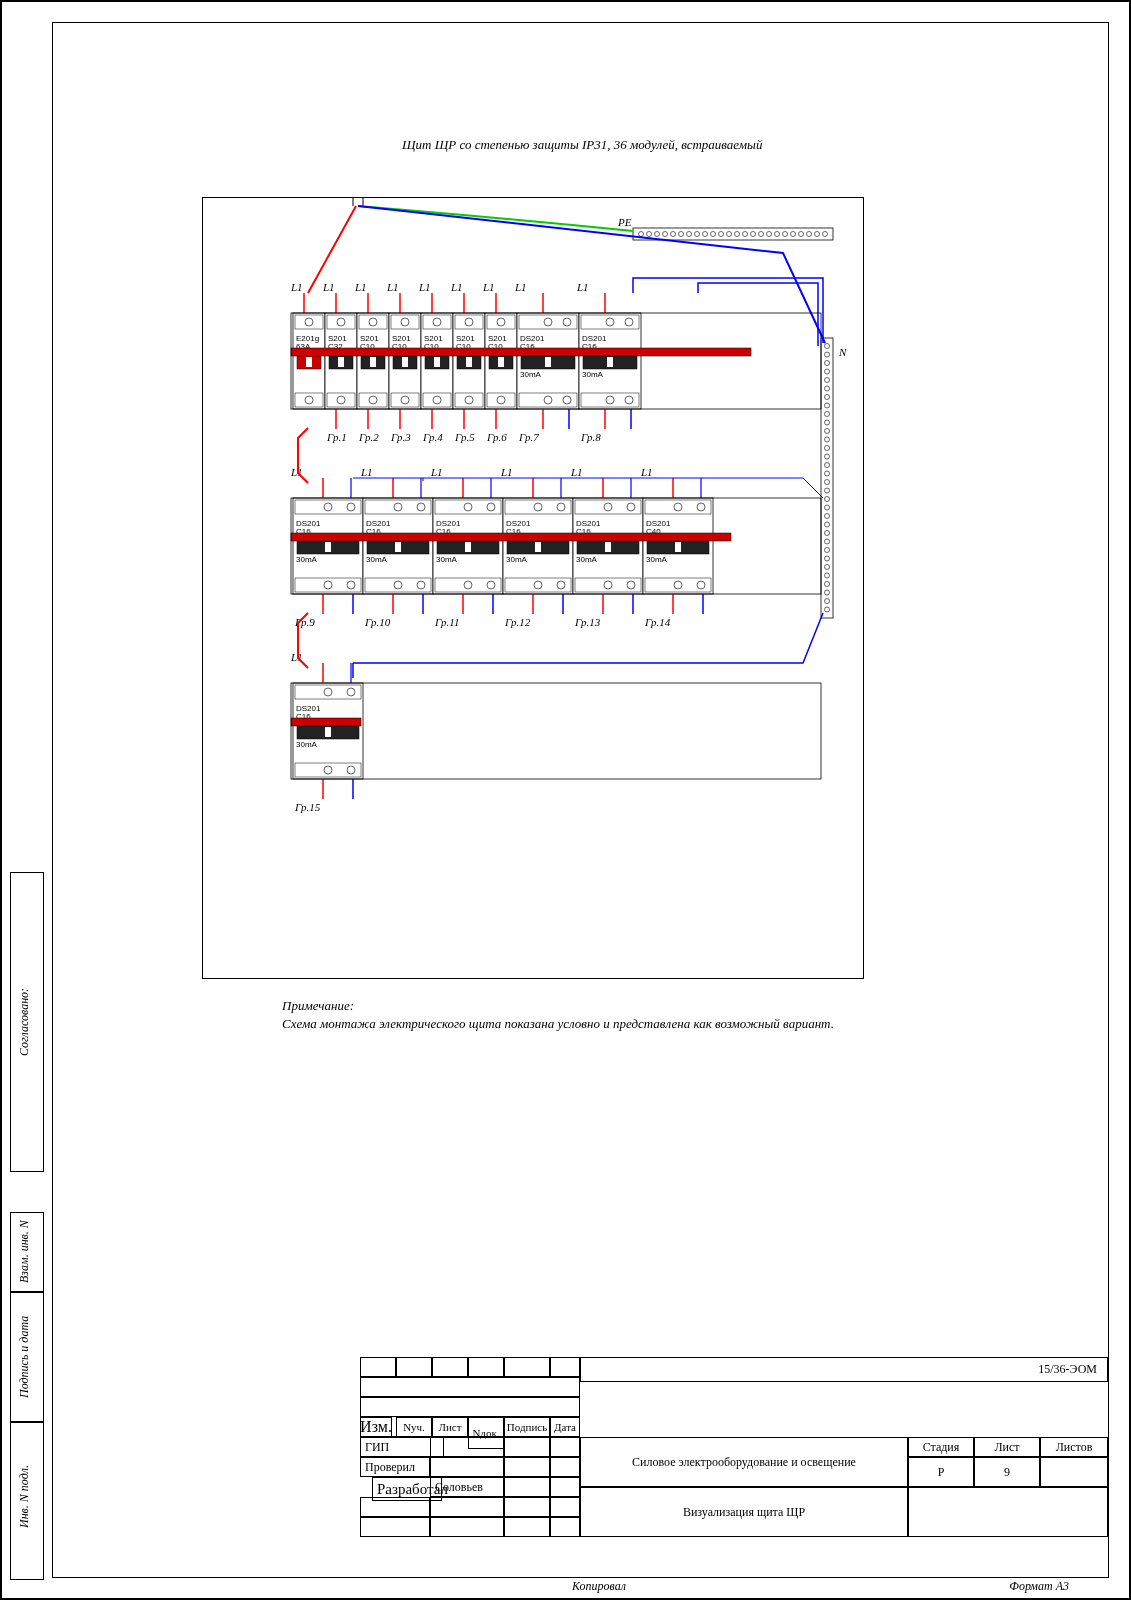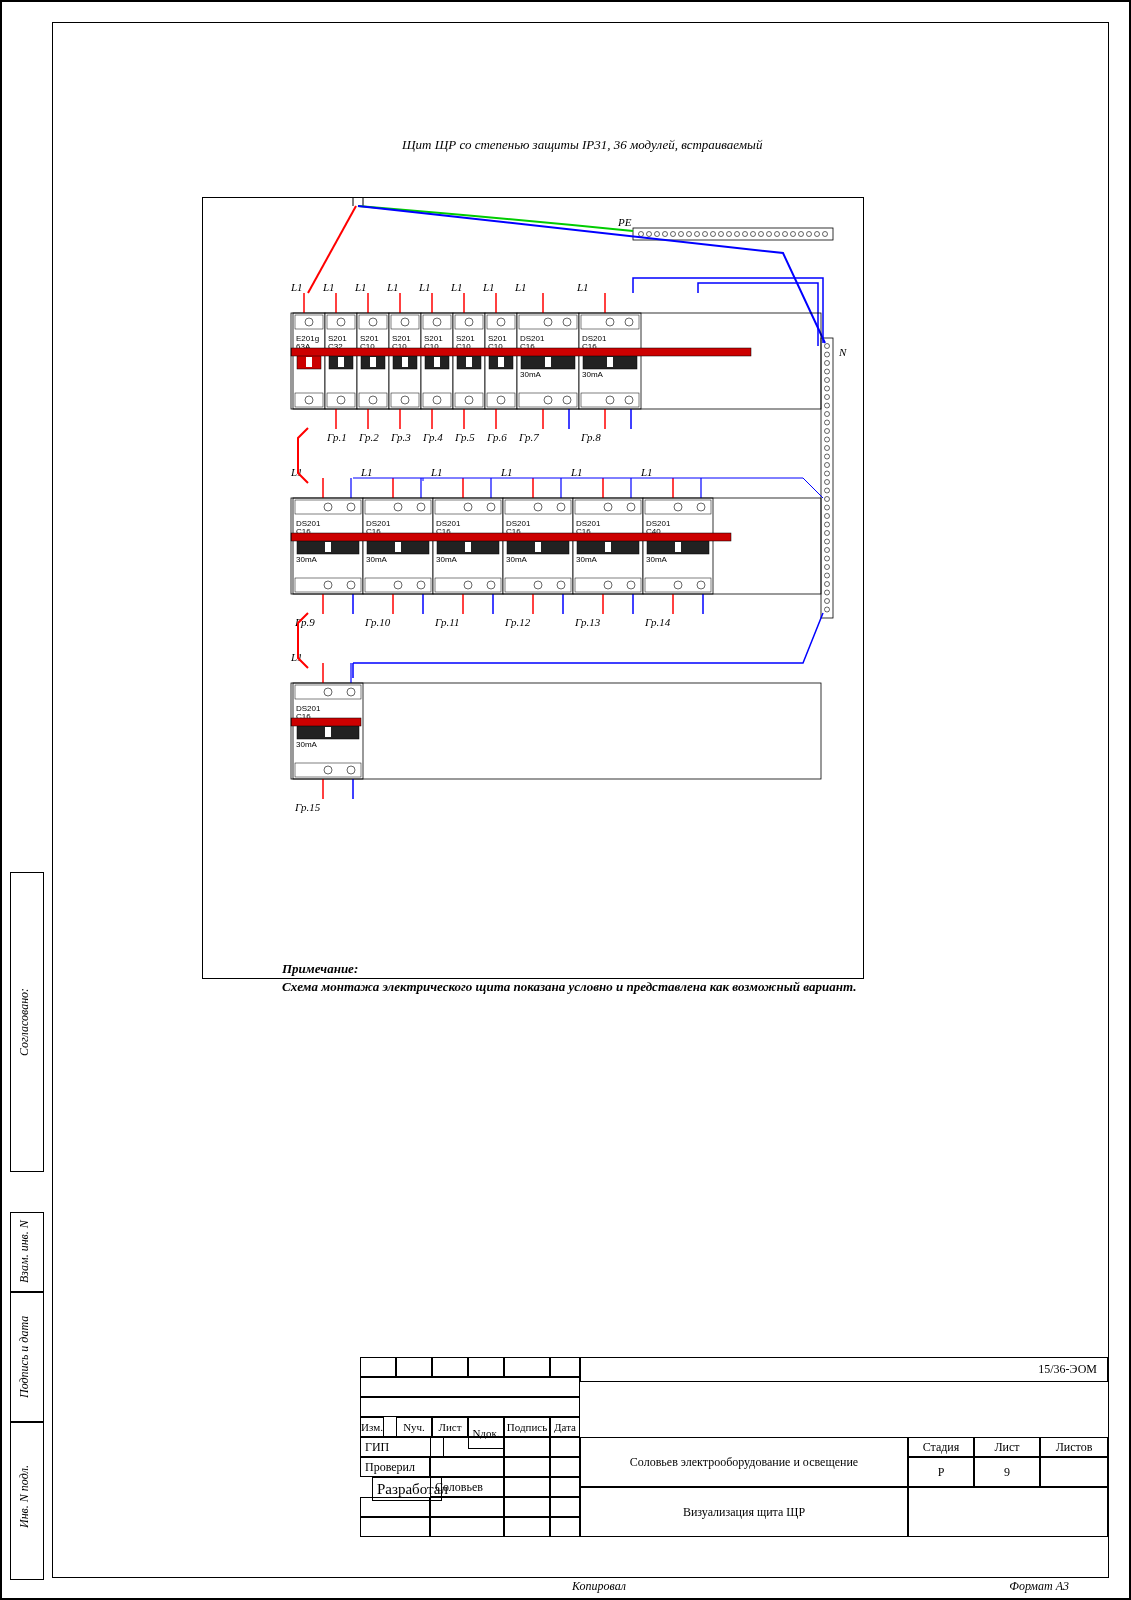--- a/index.html
+++ b/index.html
@@ -2,21 +2,21 @@
 <html><head>
 <meta charset="utf-8">
 <style>
 body { margin: 0; background: #fff; font-family: 'Comic Sans MS', cursive; }
 .sheet { position: relative; width: 1131px; height: 1600px; border: 2px solid #000; box-sizing: border-box; }
 .inner { position: absolute; left: 50px; top: 20px; right: 20px; bottom: 20px; border: 1px solid #000; }
 .side-label { position: absolute; left: 15px; writing-mode: vertical-rl; transform: rotate(180deg); font-size: 12px; font-style: italic; text-align: center; }
 .side-box { position: absolute; left: 8px; width: 34px; border: 1px solid #000; box-sizing: border-box; }
 .title-desc { position: absolute; left: 400px; top: 135px; font-size: 13px; font-style: italic; }
 .panel { position: absolute; left: 200px; top: 195px; width: 660px; height: 780px; border: 1px solid #000; }
-.note { position: absolute; left: 280px; top: 958px; font-size: 13px; font-style: italic; line-height: 1.4; font-weight: bold; }
+.note { position: absolute; left: 280px; top: 995px; font-size: 13px; font-style: italic; line-height: 1.4; }
 .titleblock { position: absolute; right: 21px; bottom: 21px; width: 748px; height: 220px; }
 .tb-cell { position: absolute; border: 1px solid #000; box-sizing: border-box; font-size: 12px; display: flex; align-items: center; justify-content: center; }
 .tb-left { text-align: left; padding-left: 4px; justify-content: flex-start; }
 .footer-text { position: absolute; bottom: 4px; font-size: 12px; font-style: italic; }
 svg { position: absolute; left: 0; top: 0; }
 .breaker-label { font-family: Arial, sans-serif; font-size: 8px; font-style: normal; }
 .wire-label { font-size: 11px; font-style: italic; }
 .grp-label { font-size: 11px; font-style: italic; }
 </style>
 </head>
@@ -413,21 +413,21 @@
 
     <div class="tb-cell" style="left:0;top:0;width:220px;height:80px"></div>
     <div class="tb-cell" style="left:0;top:0;width:36px;height:20px"></div>
     <div class="tb-cell" style="left:36px;top:0;width:36px;height:20px"></div>
     <div class="tb-cell" style="left:72px;top:0;width:36px;height:20px"></div>
     <div class="tb-cell" style="left:108px;top:0;width:36px;height:20px"></div>
     <div class="tb-cell" style="left:144px;top:0;width:46px;height:20px"></div>
     <div class="tb-cell" style="left:190px;top:0;width:30px;height:20px"></div>
     <div class="tb-cell" style="left:0;top:20px;width:220px;height:20px"></div>
     <div class="tb-cell" style="left:0;top:40px;width:220px;height:20px"></div>
-    <div class="tb-cell" style="left:0;top:60px;width:24px;height:20px;font-size:11px">Изм.</div>
+    <div class="tb-cell" style="left:0;top:60px;width:32px;height:20px;font-size:16px">Изм.</div>
     <div class="tb-cell" style="left:36px;top:60px;width:36px;height:20px;font-size:11px">Nуч.</div>
     <div class="tb-cell" style="left:72px;top:60px;width:36px;height:20px;font-size:11px">Лист</div>
     <div class="tb-cell" style="left:108px;top:60px;width:36px;height:32px;font-size:11px">Nдок.</div>
     <div class="tb-cell" style="left:144px;top:60px;width:46px;height:20px;font-size:11px">Подпись</div>
     <div class="tb-cell" style="left:190px;top:60px;width:30px;height:20px;font-size:11px">Дата</div>
 
     <div class="tb-cell tb-left" style="left:0;top:80px;width:84px;height:20px">ГИП</div>
     <div class="tb-cell" style="left:70px;top:80px;width:74px;height:20px"></div>
     <div class="tb-cell" style="left:144px;top:80px;width:46px;height:20px"></div>
     <div class="tb-cell" style="left:190px;top:80px;width:30px;height:20px"></div>
@@ -442,21 +442,21 @@
     <div class="tb-cell" style="left:0;top:140px;width:70px;height:20px"></div>
     <div class="tb-cell" style="left:70px;top:140px;width:74px;height:20px"></div>
     <div class="tb-cell" style="left:144px;top:140px;width:46px;height:20px"></div>
     <div class="tb-cell" style="left:190px;top:140px;width:30px;height:20px"></div>
     <div class="tb-cell" style="left:0;top:160px;width:70px;height:20px"></div>
     <div class="tb-cell" style="left:70px;top:160px;width:74px;height:20px"></div>
     <div class="tb-cell" style="left:144px;top:160px;width:46px;height:20px"></div>
     <div class="tb-cell" style="left:190px;top:160px;width:30px;height:20px"></div>
 
     <div class="tb-cell" style="left:220px;top:0;width:528px;height:25px;justify-content:flex-end;padding-right:10px">15/36-ЭОМ</div>
-    <div class="tb-cell" style="left:220px;top:80px;width:328px;height:50px;text-align:center">Соловьев электрооборудование и освещение</div>
+    <div class="tb-cell" style="left:220px;top:80px;width:328px;height:50px;text-align:center">Силовое электрооборудование и освещение</div>
     <div class="tb-cell" style="left:220px;top:130px;width:328px;height:50px">Визуализация щита ЩР</div>
     <div class="tb-cell" style="left:548px;top:80px;width:66px;height:20px">Стадия</div>
     <div class="tb-cell" style="left:614px;top:80px;width:66px;height:20px">Лист</div>
     <div class="tb-cell" style="left:680px;top:80px;width:68px;height:20px">Листов</div>
     <div class="tb-cell" style="left:548px;top:100px;width:66px;height:30px">Р</div>
     <div class="tb-cell" style="left:614px;top:100px;width:66px;height:30px">9</div>
     <div class="tb-cell" style="left:680px;top:100px;width:68px;height:30px"></div>
     <div class="tb-cell" style="left:548px;top:130px;width:200px;height:50px"></div>
   </div>
 

